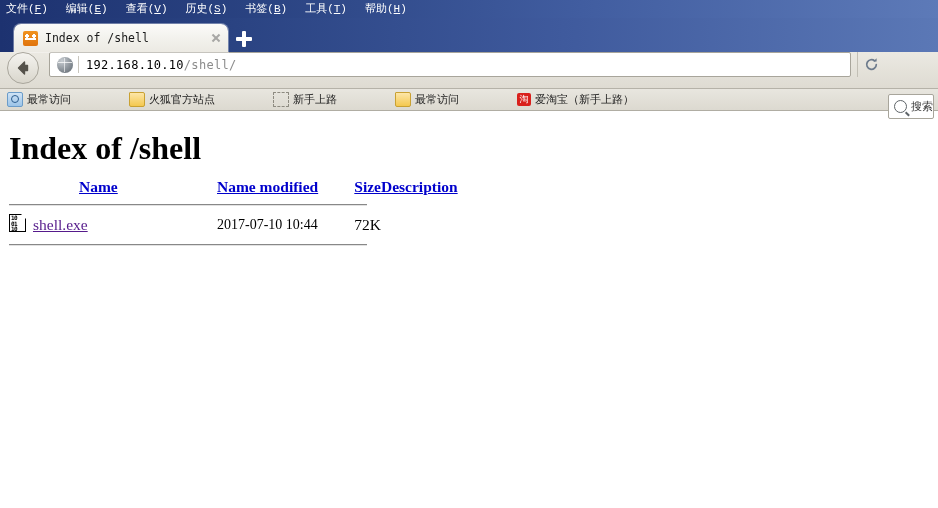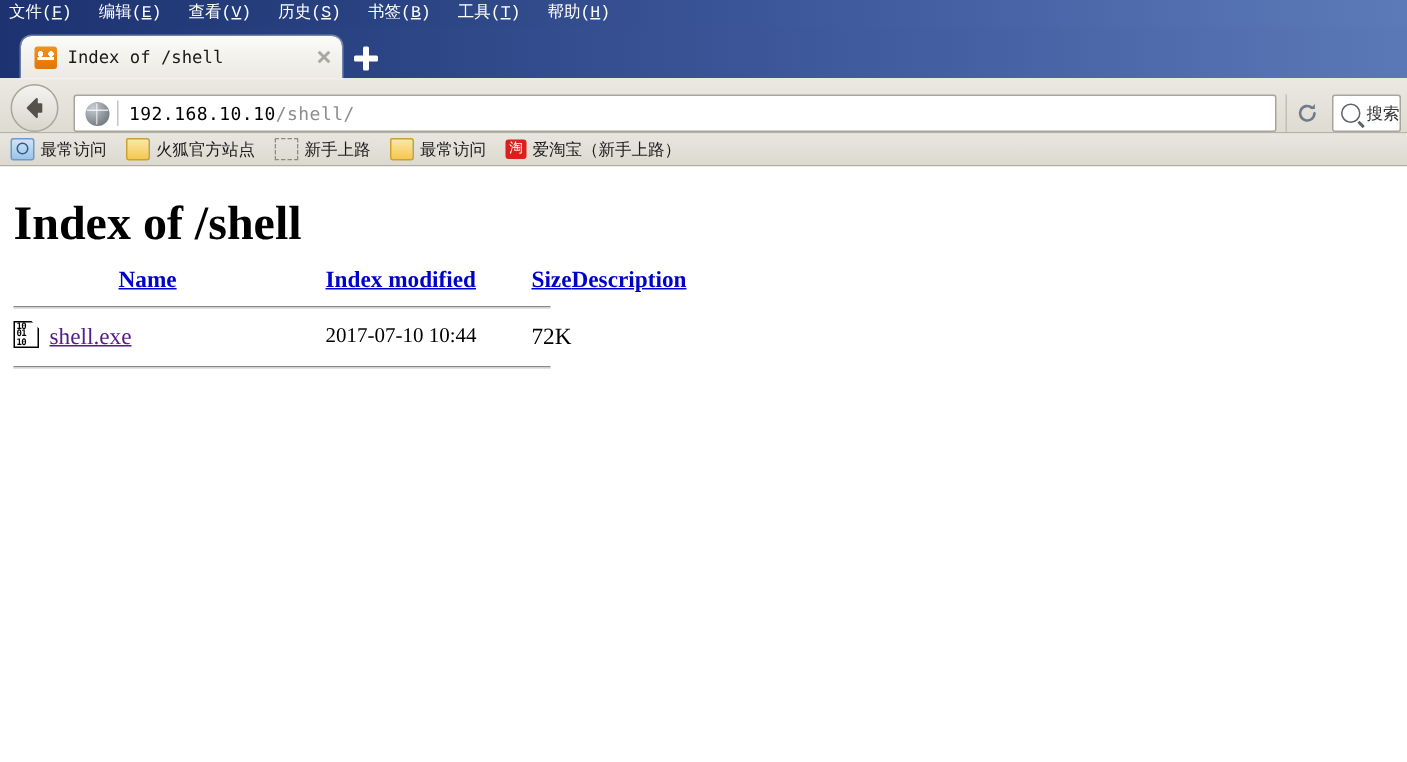--- a/index.html
+++ b/index.html
@@ -116,21 +116,21 @@
   }
   .newtab::before { left: 4px; top: 9px; width: 16px; height: 4px; }
   .newtab::after  { left: 10px; top: 3px; width: 4px; height: 16px; }
 
   
   .navbar {
     height: 37px;
     background: linear-gradient(to bottom, #ebe9e2 0%, #dedbd2 100%);
     border-bottom: 1px solid #b5b2a8;
     display: flex;
-    align-items: flex-end;
+    align-items: flex-start;
     padding: 0 4px;
     box-sizing: border-box;
   }
   .back-btn {
     width: 30px; height: 30px;
     border-radius: 50%;
     background: linear-gradient(to bottom, #f4f3ef, #d9d6cc);
     border: 1px solid #a9a69c;
     position: relative;
     flex: 0 0 auto;
@@ -234,20 +234,21 @@
   }
 
   
   .bookmarks {
     height: 22px;
     background: linear-gradient(to bottom, #e8e6df 0%, #dcd9d0 100%);
     border-bottom: 1px solid #b0ada3;
     display: flex;
     padding-left: 7px;
     box-sizing: border-box;
+    gap: 45px;
   }
   .bm {
     display: flex;
     align-items: center;
     margin-right: 13px;
     font-family: "DejaVu Sans", sans-serif;
     font-size: 11px;
     color: #1a1a1a;
     white-space: nowrap;
   }
@@ -485,21 +486,21 @@
 
   <div class="listing">
     <table>
       <tbody>
           <tr class="hdr-row">
         <td class="col-icon"></td>
         <td class="col-name hdr-name">
           <a class="hdr-link" href="#">Name</a>
         </td>
         <td class="col-date">
-          <a class="hdr-link" href="#">Index modified</a>
+          <a class="hdr-link" href="#">Name modified</a>
         </td>
         <td class="col-size">
           <a class="hdr-link" href="#">Size</a>
         </td>
         <td class="col-desc">
           <a class="hdr-link" href="#">Description</a>
         </td>
       </tr>
 
       <tr class="rule">

